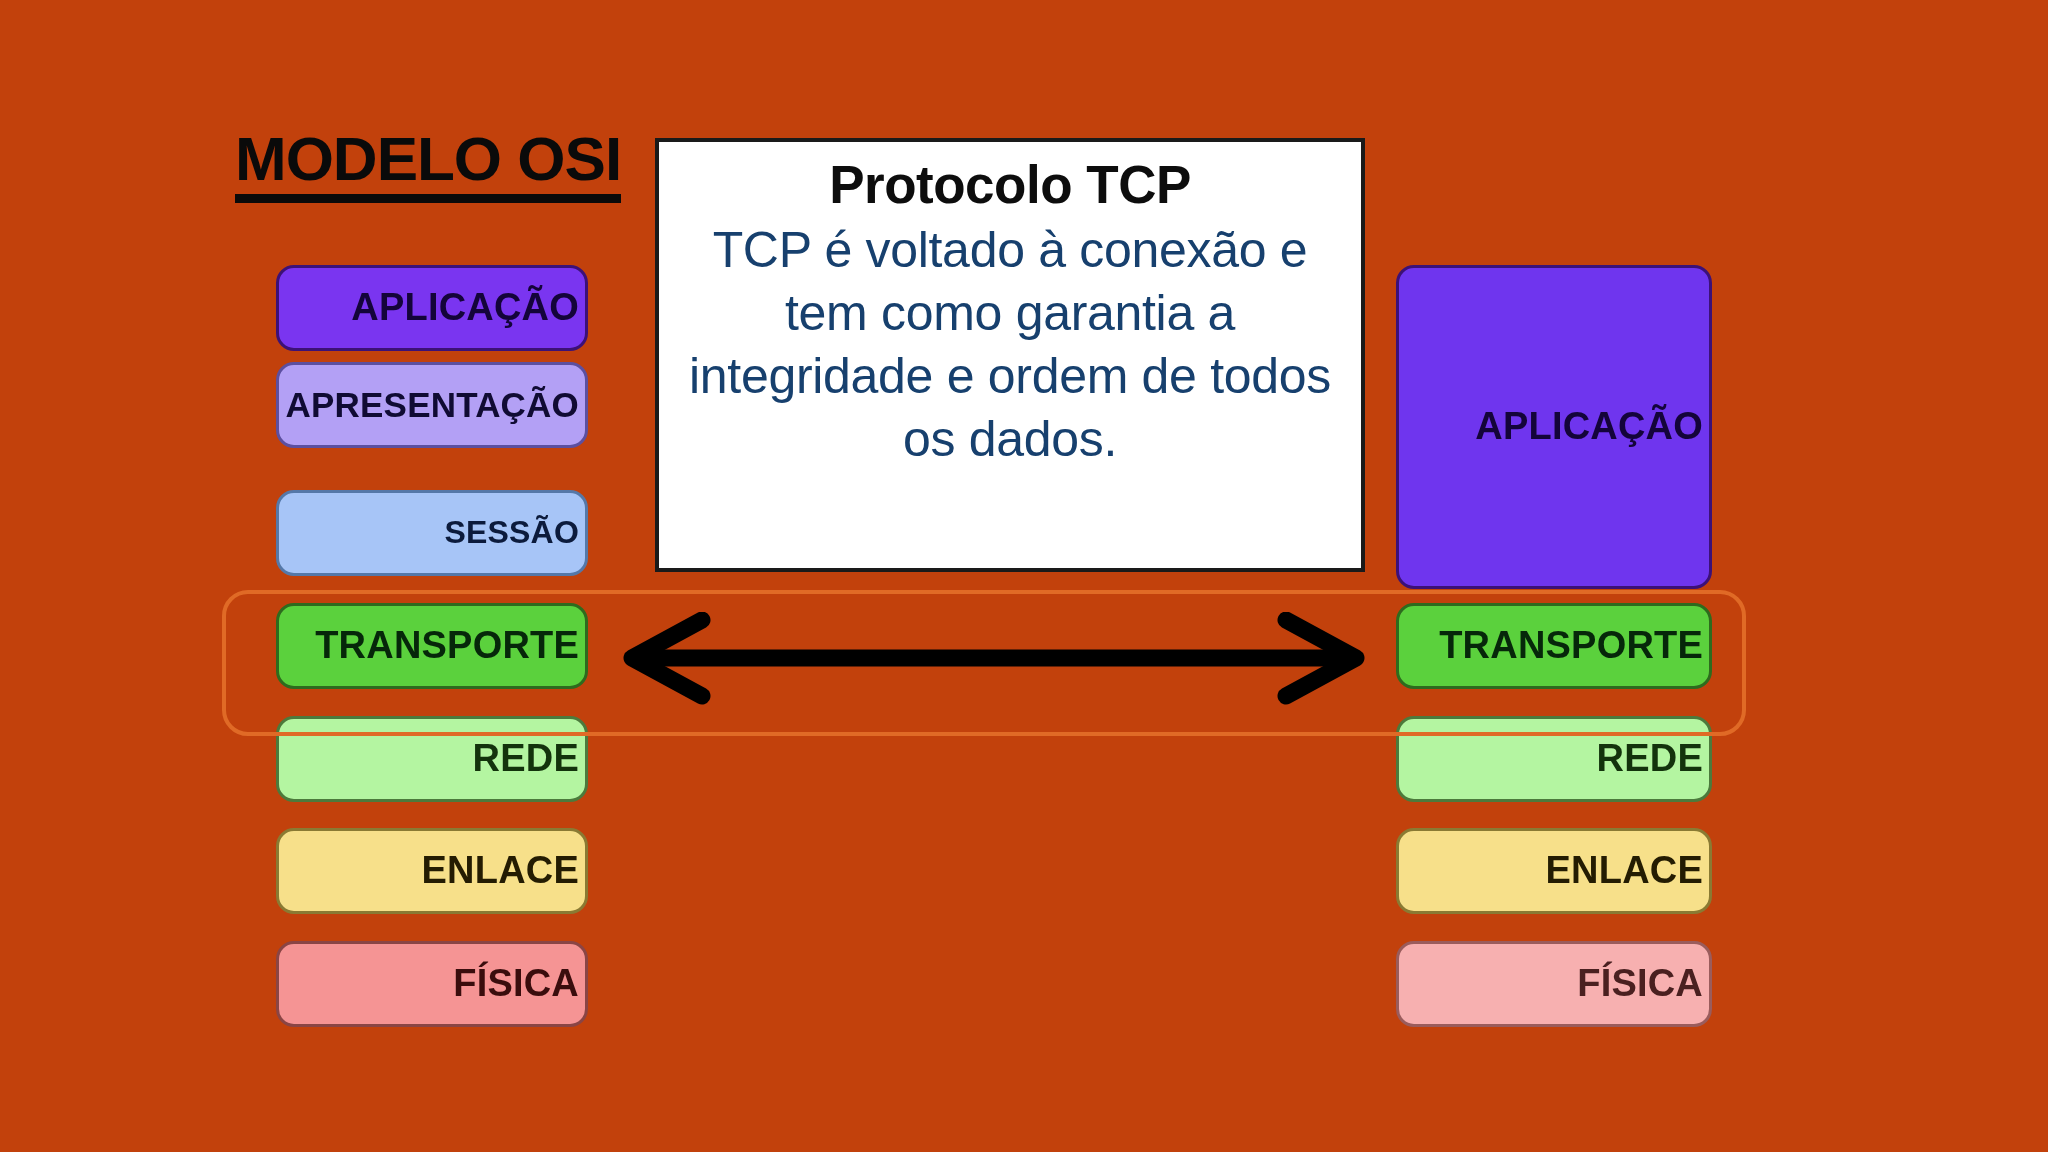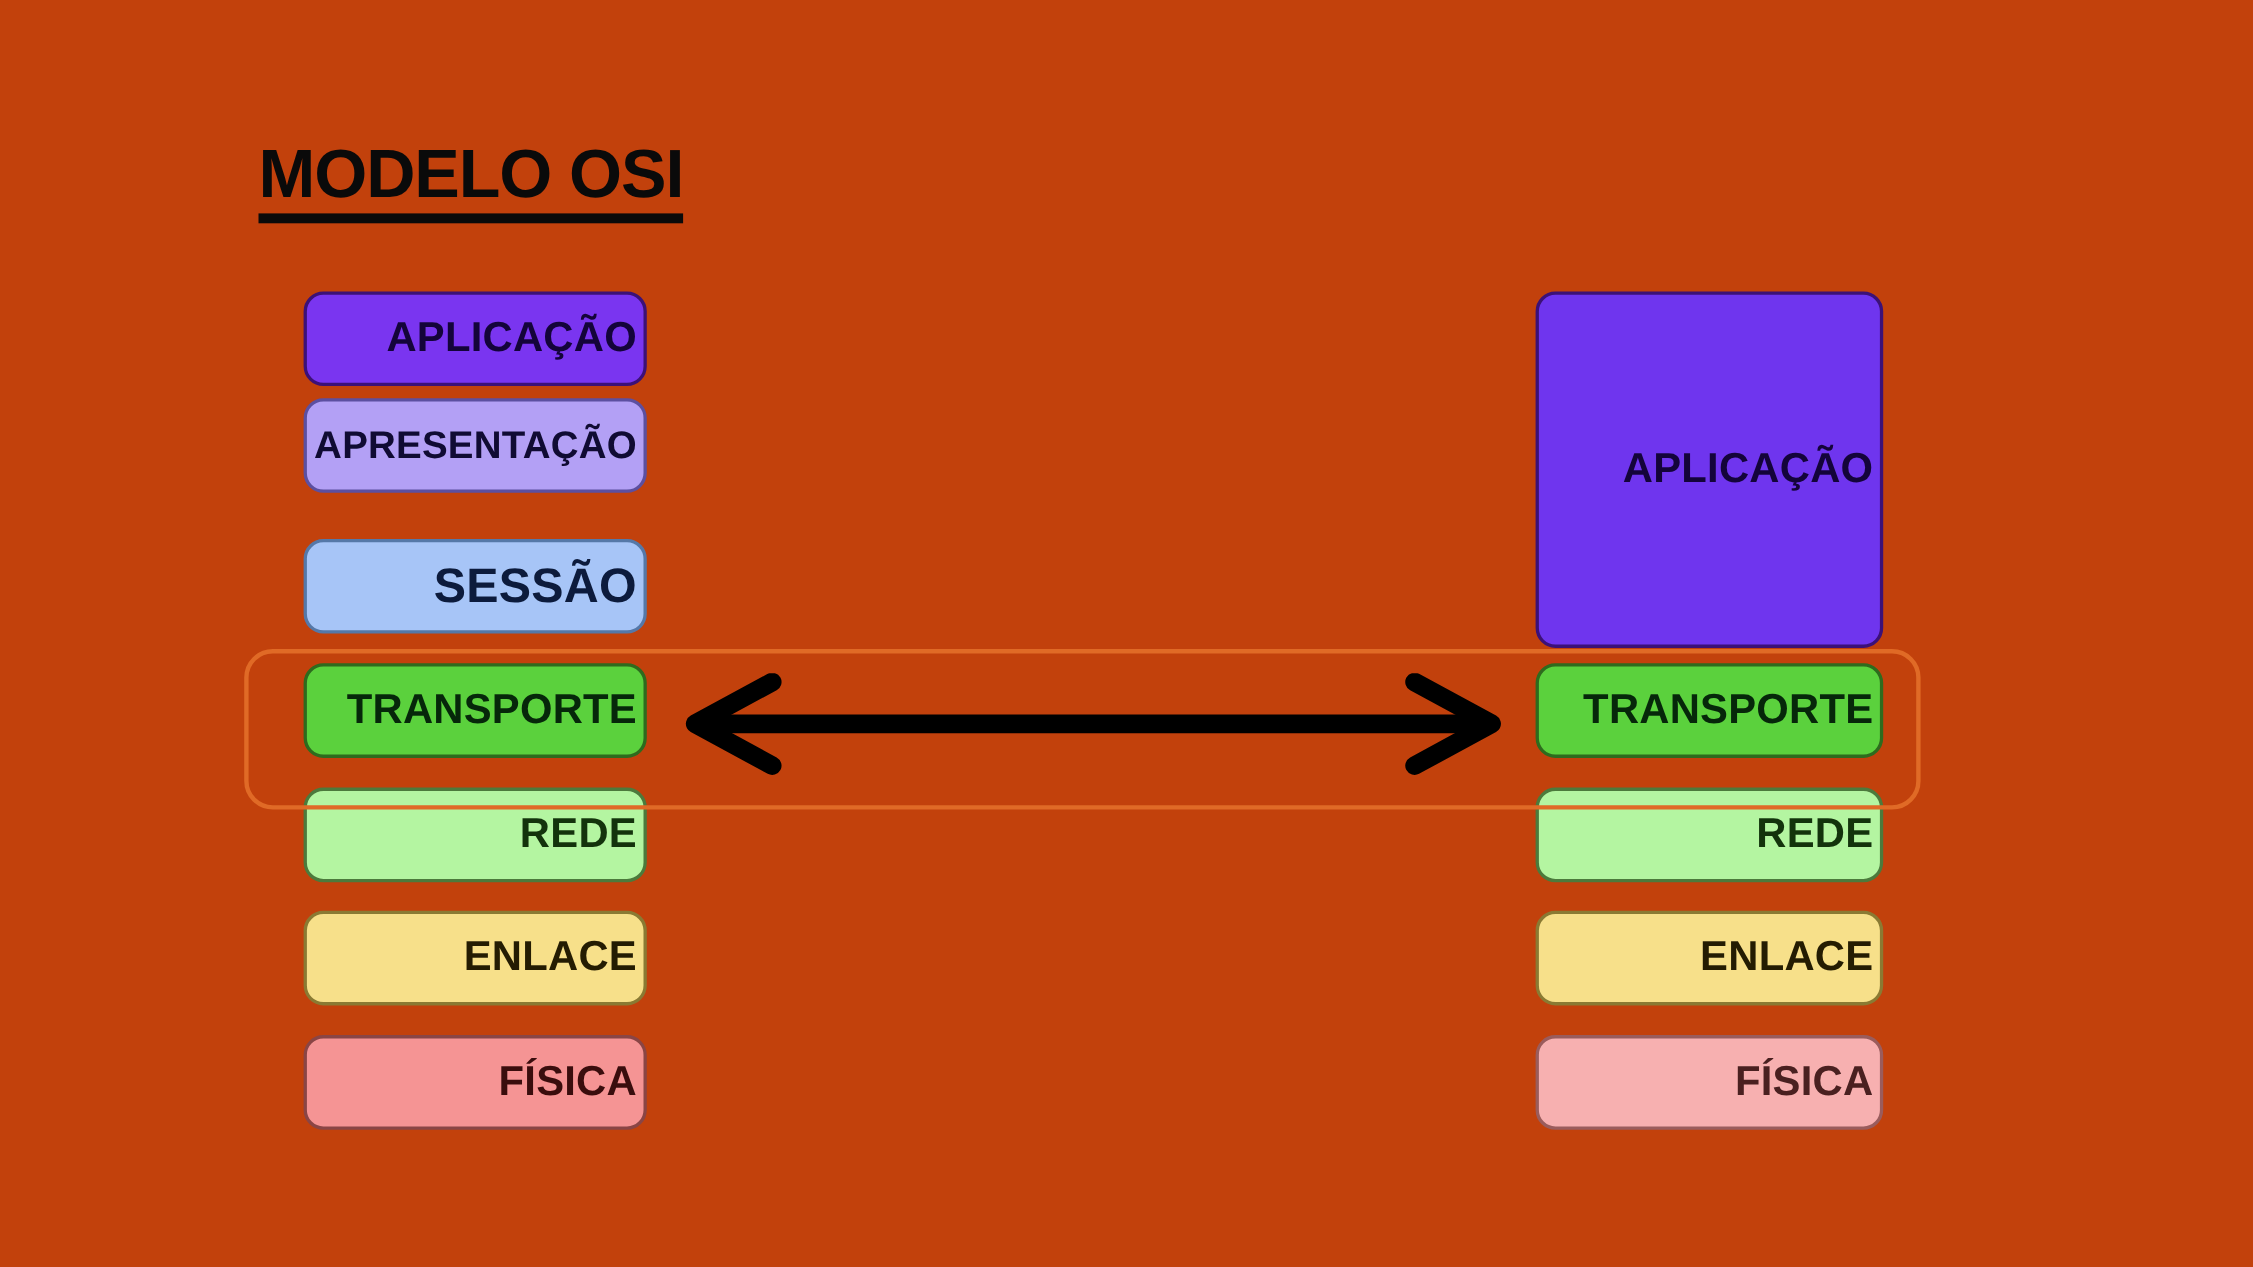--- a/index.html
+++ b/index.html
@@ -138,21 +138,21 @@
   </div>
 
 
   <div class="col-left" id="osi-stack">
       <div class="layer-box" style="top: 265px; height: 86px; background: rgb(122, 53, 240); border-color: rgb(60, 17, 119); color: rgb(20, 4, 58); font-size: 38px;">
         <span class="layer-label">APLICAÇÃO</span>
       </div>
       <div class="layer-box" style="top: 362px; height: 86px; background: rgb(179, 160, 245); border-color: rgb(92, 79, 160); color: rgb(16, 11, 51); font-size: 35px;">
         <span class="layer-label">APRESENTAÇÃO</span>
       </div>
-      <div class="layer-box" style="top: 490px; height: 86px; background: rgb(167, 197, 247); border-color: rgb(85, 120, 168); color: rgb(12, 27, 60); font-size: 44px;">
+      <div class="layer-box" style="top: 490px; height: 86px; background: rgb(167, 197, 247); border-color: rgb(85, 120, 168); color: rgb(12, 27, 60); font-size: 32px;">
         <span class="layer-label">SESSÃO</span>
       </div>
       <div class="layer-box" style="top: 603px; height: 86px; background: rgb(91, 209, 61); border-color: rgb(46, 107, 30); color: rgb(6, 39, 10); font-size: 38px;">
         <span class="layer-label">TRANSPORTE</span>
       </div>
       <div class="layer-box" style="top: 716px; height: 86px; background: rgb(180, 245, 161); border-color: rgb(76, 122, 60); color: rgb(19, 51, 12); font-size: 38px;">
         <span class="layer-label">REDE</span>
       </div>
       <div class="layer-box" style="top: 828px; height: 86px; background: rgb(247, 224, 138); border-color: rgb(138, 122, 51); color: rgb(36, 28, 2); font-size: 38px;">
         <span class="layer-label">ENLACE</span>
@@ -183,14 +183,18 @@
   <div id="transport-highlight" style="border-color: rgb(224, 106, 38);"></div>
 
   <svg id="transport-arrow" viewBox="0 0 748 96">
     <g id="arrow-group" stroke="#000000" stroke-width="17" fill="none" stroke-linecap="round" stroke-linejoin="round">
       <line x1="28" y1="46" x2="720" y2="46"></line>
       <polyline points="82,8 12,46 82,84"></polyline>
       <polyline points="666,8 736,46 666,84"></polyline>
     </g>
   </svg>
 
+  <div id="info-box" style="border-color: rgb(26, 26, 26);">
+    <div id="info-title" style="color: rgb(13, 13, 13);">Protocolo TCP</div>
+    <div id="info-body" style="color: rgb(23, 64, 110);">TCP é voltado à conexão e tem como garantia a integridade e ordem de todos os dados.</div>
+  </div>
 
 </div>
 
 </body></html>

